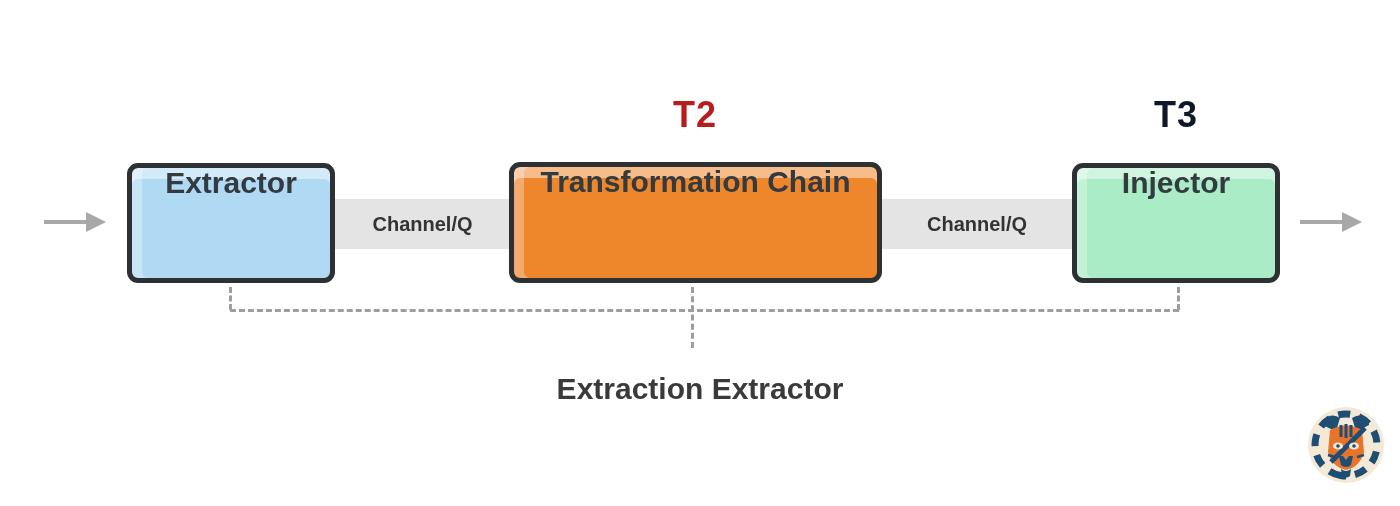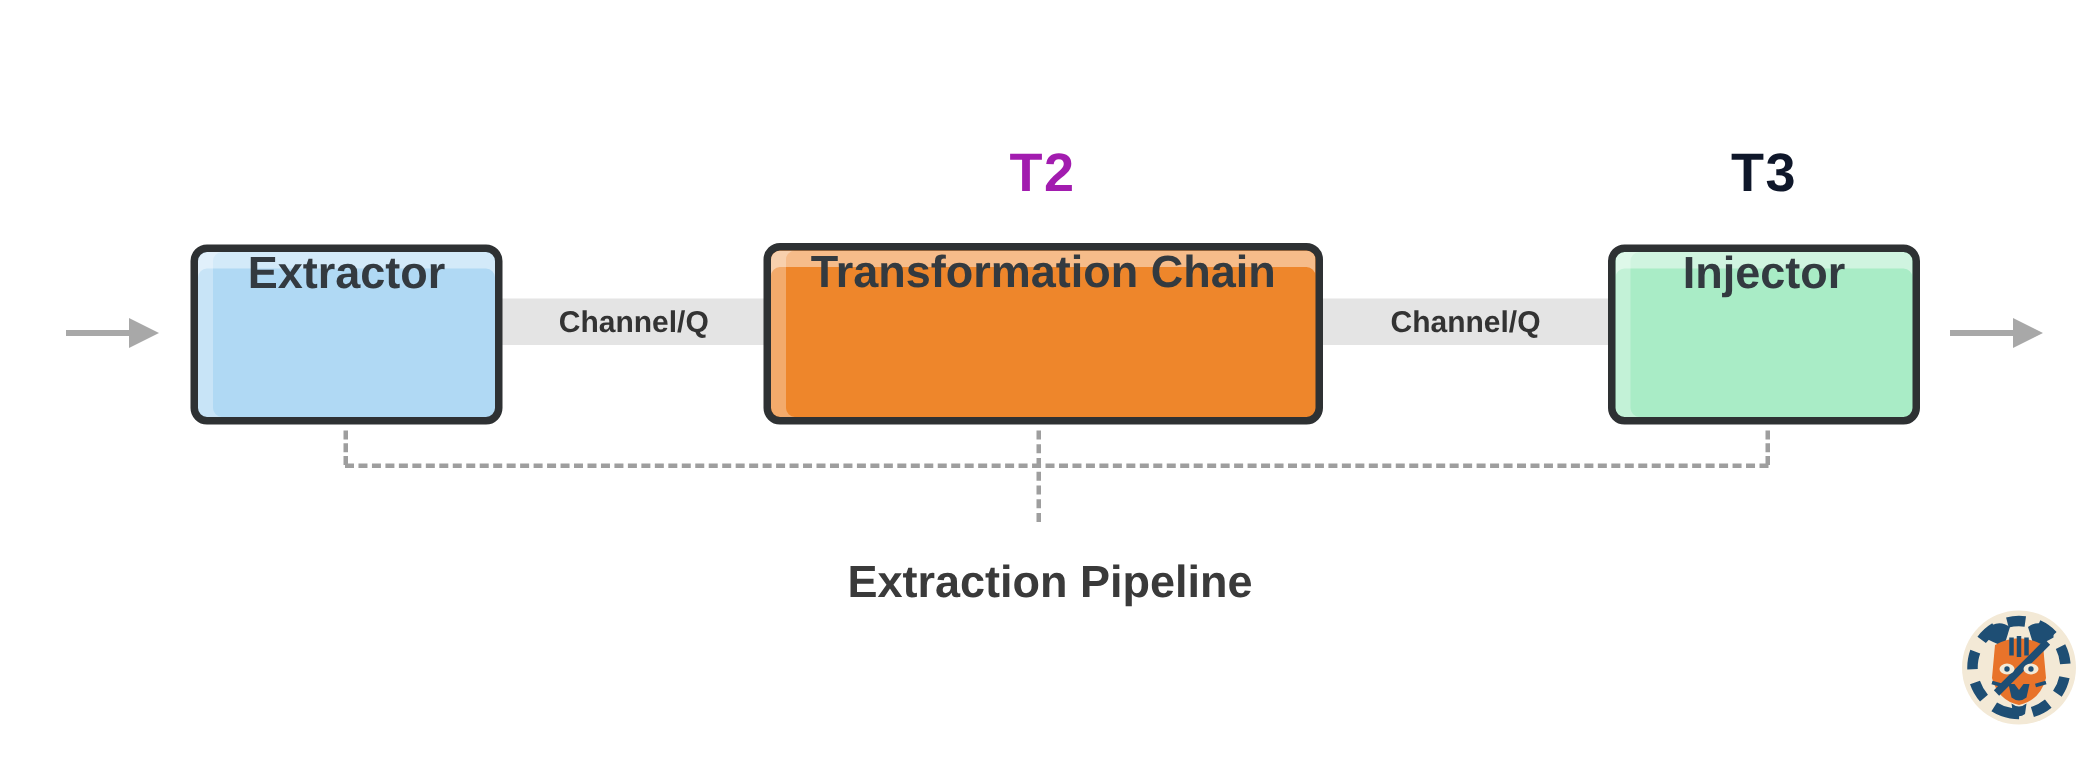--- a/index.html
+++ b/index.html
@@ -25,21 +25,21 @@
     line-height: 1;
   }
   .t-label.t1 { left: 231px; }
   .t-label.t2 { left: 695px; }
   .t-label.t3 { left: 1176px; }
 
   
   .channel {
     position: absolute;
     top: 199px;
-    height: 31px;
+    height: 50px;
     z-index: 1;
     display: flex;
     align-items: center;
     justify-content: center;
   }
   .channel.ch1 { left: 331px; width: 183px; }
   .channel.ch2 { left: 877px; width: 200px; }
   .channel-label {
     font-size: 20px;
     font-weight: bold;
@@ -97,21 +97,21 @@
   }
 
   
   .logo { position: absolute; left: 1306px; top: 405px; width: 80px; height: 80px; }
 </style>
 </head>
 <body>
 
 <div class="canvas">
 
-  <div class="t-label t2" style="color: #a21caf;">T2</div>
+  <div class="t-label t2" style="color: #b91c1c;">T2</div>
   <div class="t-label t3" style="color: #0f172a;">T3</div>
 
   <svg class="arrow in" viewBox="0 0 66 28" style="color: rgb(168, 168, 168);">
     <line x1="2" y1="14" x2="46" y2="14" stroke="currentColor" stroke-width="4"></line>
     <polygon points="44,4 64,14 44,24" fill="currentColor"></polygon>
   </svg>
   <svg class="arrow out" viewBox="0 0 66 28" style="color: rgb(168, 168, 168);">
     <line x1="2" y1="14" x2="46" y2="14" stroke="currentColor" stroke-width="4"></line>
     <polygon points="44,4 64,14 44,24" fill="currentColor"></polygon>
   </svg>
@@ -131,21 +131,21 @@
   </div>
   <div class="node injector" style="background-color: rgb(169, 236, 198); border-color: rgb(46, 49, 51);">
     <span class="node-label" style="color: rgb(51, 58, 64);">Injector</span>
   </div>
 
   <div class="dash-v v1" style="border-color: rgb(158, 158, 158);"></div>
   <div class="dash-v v2" style="border-color: rgb(158, 158, 158);"></div>
   <div class="dash-v v3" style="border-color: rgb(158, 158, 158);"></div>
   <div class="dash-h" style="border-color: rgb(158, 158, 158);"></div>
 
-  <div class="caption" style="color: rgb(58, 58, 58);">Extraction Pipeline</div>
+  <div class="caption" style="color: rgb(58, 58, 58);">Extraction Extractor</div>
 
   <svg class="logo" viewBox="0 0 80 80">
     <circle cx="40" cy="40" r="38" fill="#f3e9d6"></circle>
     <circle cx="40" cy="40" r="31" fill="none" stroke="#1e4e74" stroke-width="7" stroke-dasharray="12 9" transform="rotate(100 40 40)"></circle>
     <path d="M17 15 Q26 7 34 13 L30 26 Q22 23 17 20 Z" fill="#1e4e74"></path>
     <path d="M63 15 Q54 7 46 13 L50 26 Q58 23 63 20 Z" fill="#1e4e74"></path>
     <path d="M24 25 Q40 16 56 25 L58 47 Q54 62 40 65 Q26 62 22 47 Z" fill="#e8732a"></path>
     <path d="M35 20 L35 32 M40 19 L40 33 M45 20 L45 32" stroke="#1e4e74" stroke-width="3" fill="none"></path>
     <path d="M59 23 L25 57" stroke="#1e4e74" stroke-width="5" fill="none"></path>
     <ellipse cx="32" cy="41" rx="5" ry="3.6" fill="#f3e9d6"></ellipse>

